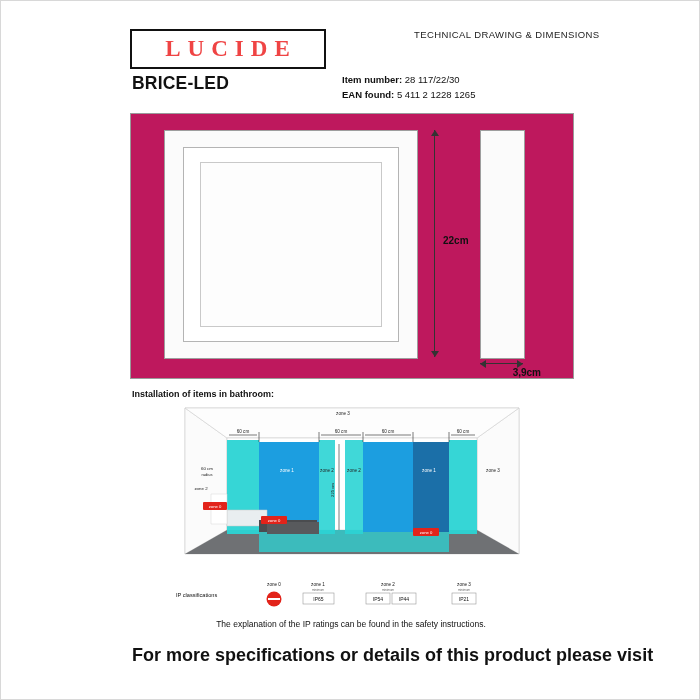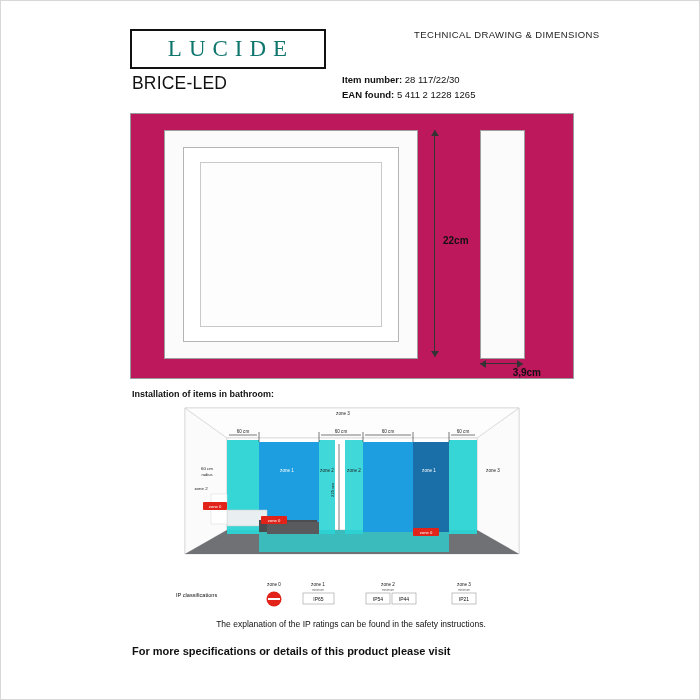--- a/index.html
+++ b/index.html
@@ -16,32 +16,32 @@
     border:1px solid #d8d8d8;
     box-sizing:border-box;
   }
   
   .logo-box{
     position:absolute;left:129px;top:28px;width:192px;height:36px;
     border:2px solid #111;
     display:flex;align-items:center;justify-content:center;
   }
   .logo-text{
-    font-size:23px;letter-spacing:7px;font-weight:400;
+    font-size:23px;letter-spacing:7px;font-weight:700;
     font-family:"Liberation Serif", serif;
-    color:#0f766e;
+    color:#ef4444;
     padding-left:6px;
   }
   .tech-label{
     position:absolute;left:413px;top:28px;
     font-size:9.5px;letter-spacing:.4px;color:#222;
   }
   .product-name{
     position:absolute;left:131px;top:72px;
-    font-size:17.5px;font-weight:normal;letter-spacing:.2px;color:#111;
+    font-size:17.5px;font-weight:bold;letter-spacing:.2px;color:#111;
   }
   .item-block{
     position:absolute;left:341px;top:71px;
     font-size:9.5px;line-height:15px;color:#111;
   }
   .item-block .k{font-weight:bold;}
   
   .frame{
     position:absolute;left:129px;top:112px;width:442px;height:264px;
     border:1px solid #9a9a9a;background:#be185d;
@@ -102,21 +102,21 @@
   .bath svg{display:block;}
   .ip-row{
     position:absolute;left:165px;top:578px;width:370px;height:34px;
   }
   .note{
     position:absolute;left:129px;top:618px;width:442px;text-align:center;
     font-size:8.5px;color:#111;
   }
   
   .foot1{
-    position:absolute;left:131px;top:644px;font-size:11px;font-weight:bold;color:#111;
+    position:absolute;left:131px;top:644px;font-size:18px;font-weight:bold;color:#111;
   }
   .foot2{
     position:absolute;left:131px;top:661px;font-size:18px;font-weight:bold;color:#111;
   }
 </style>
 </head>
 <body>
 
 <div class="page">
 

